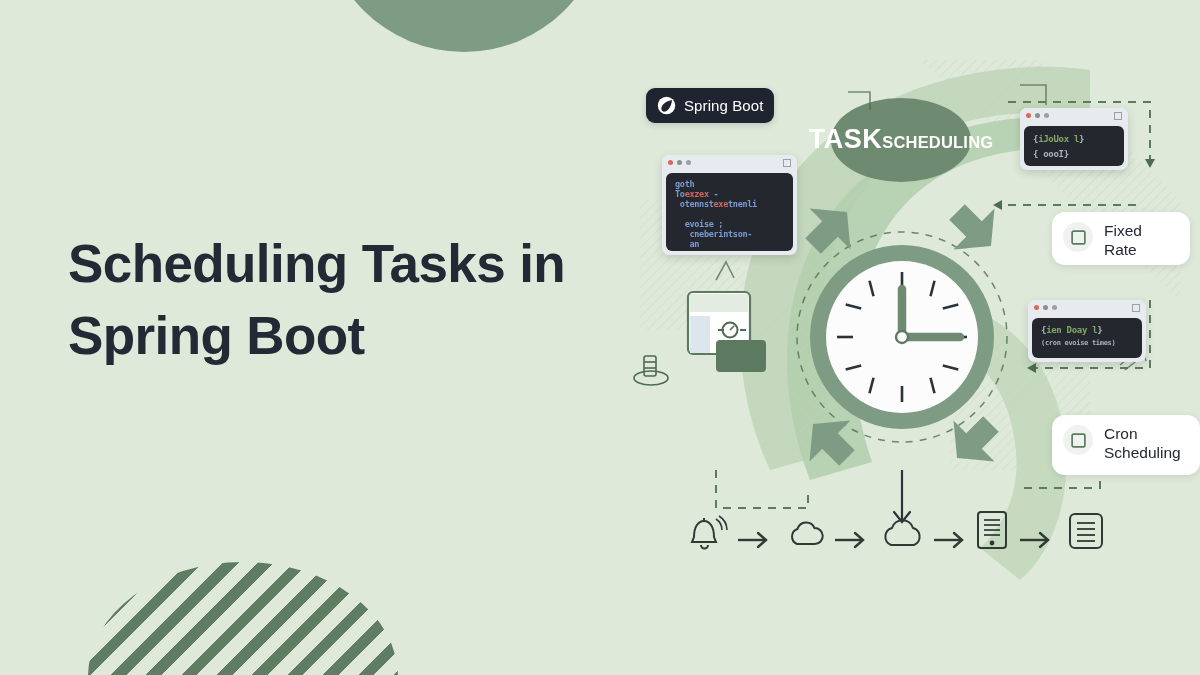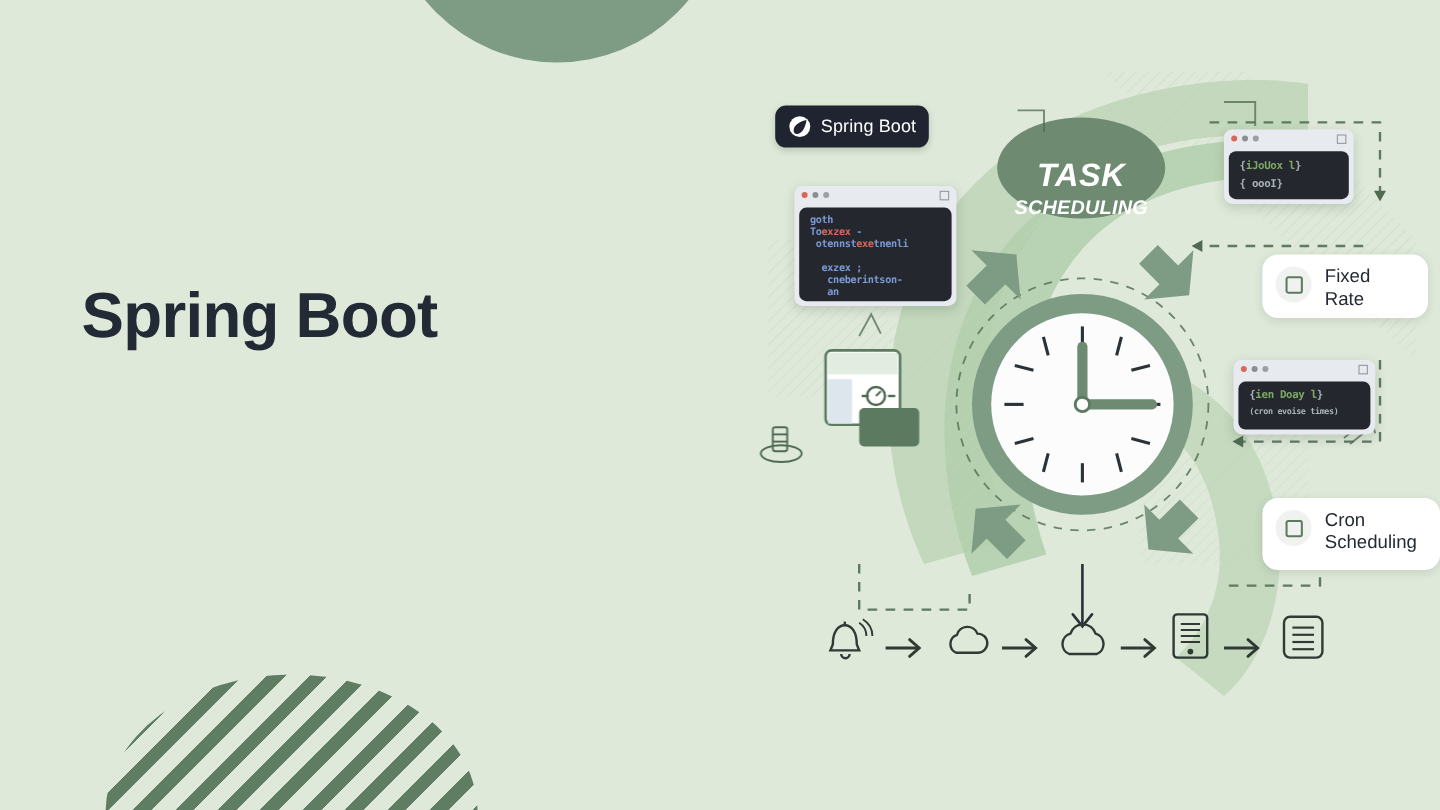--- a/index.html
+++ b/index.html
@@ -178,44 +178,44 @@
   .c-red   { color: #d4685c; }
   .c-green { color: #7fa868; }
   .c-gray  { color: #aab3ba; }
 
   
   .ts-wrap {
     position: absolute;
     left: 211px; top: 98px;
     width: 140px; height: 83px;
     display: flex;
-    flex-direction: column;
+    flex-direction: row;
     align-items: center;
-    justify-content: flex-end;
+    justify-content: center;
     pointer-events: none;
-    font-style: italic;
   }
   .ts-1 {
     color: #fff; font-size: 27px; font-weight: bold;
     letter-spacing: 0.5px; line-height: 1;
   }
   .ts-2 {
     color: #fff; font-size: 16.5px; font-weight: bold;
     letter-spacing: 0.2px; line-height: 1; margin-top: 5px;
   }
 </style>
 </head>
 <body>
 
 <div id="canvas">
 
   <div class="bg-circle-top"></div>
   <div class="bg-stripes"></div>
 
   <div class="title">
+    <span class="ln">Scheduling Tasks in</span>
     <span class="ln">Spring Boot</span>
   </div>
 
   <div class="illo">
 
     <svg class="layer" viewBox="0 0 580 675">
       <defs>
         <pattern id="hatch" width="8" height="8" patternUnits="userSpaceOnUse" patternTransform="rotate(45)">
           <line x1="0" y1="0" x2="0" y2="8" stroke="#c2d3bd" stroke-width="2.4"></line>
         </pattern>
@@ -401,21 +401,21 @@
         <span class="dot d1"></span>
         <span class="dot d2"></span>
         <span class="dot d3"></span>
         <span class="sq"></span>
       </div>
       <div class="body">
         <div class="cl"><span class="c-blue">goth</span></div>
         <div class="cl"><span class="c-blue">To</span><span class="c-red">exzex</span><span class="c-blue"> -</span></div>
         <div class="cl"><span class="c-blue"> otennst</span><span class="c-red">exe</span><span class="c-blue">tnenli</span></div>
         <div class="cl">&nbsp;</div>
-        <div class="cl"><span class="c-blue">  exzex ;</span></div>
+        <div class="cl"><span class="c-blue">  evoise ;</span></div>
         <div class="cl"><span class="c-blue">   cneberintson-</span></div>
         <div class="cl"><span class="c-blue">   an</span></div>
       </div>
     </div>
 
     <div class="win win-top">
       <div class="bar">
         <span class="dot d1"></span>
         <span class="dot d2"></span>
         <span class="dot d3"></span>

